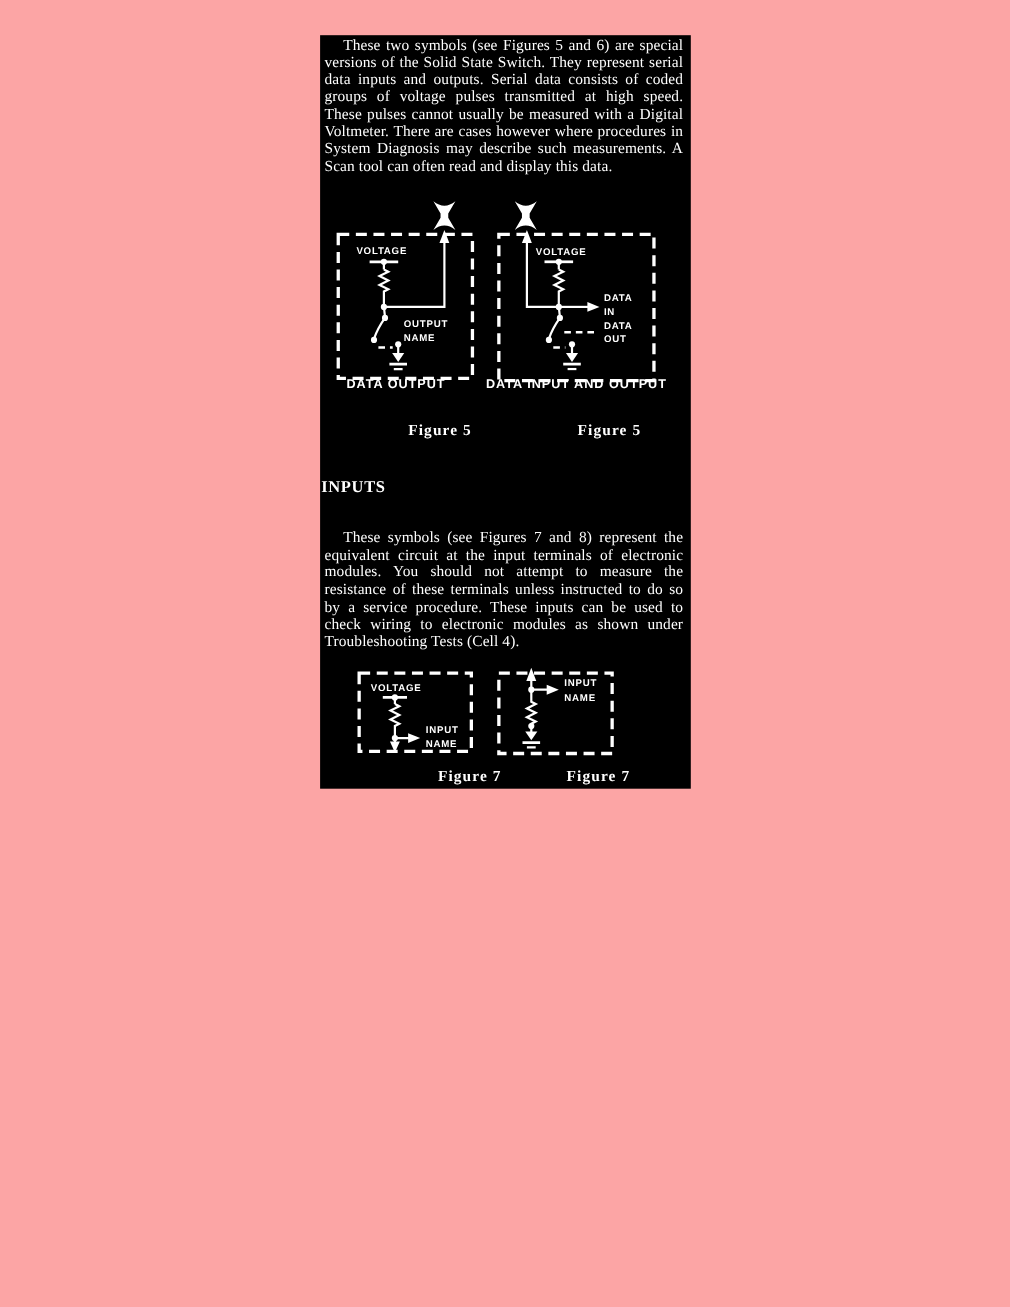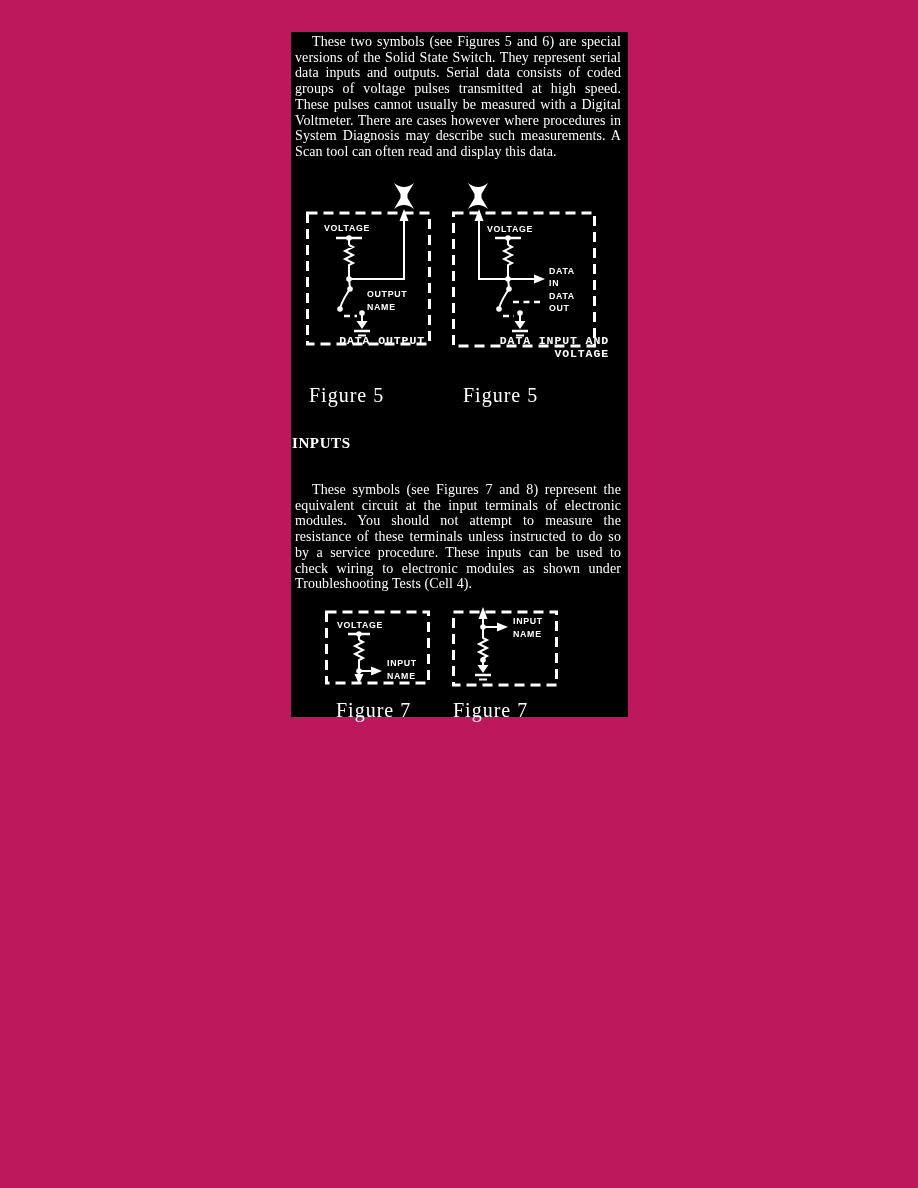--- a/index.html
+++ b/index.html
@@ -1,21 +1,21 @@
 <!DOCTYPE html>
 <html><head>
 <meta charset="utf-8">
 <style>
   * { margin: 0; padding: 0; box-sizing: border-box; }
   html, body { background: #ffffff; }
   .page {
     position: relative;
     width: 918px;
     height: 1188px;
-    background: #be185d;
+    background: #fca5a5;
     overflow: hidden;
     font-family: "Liberation Serif", serif;
   }
   .panel {
     position: absolute;
     left: 291px;
     top: 32px;
     width: 337px;
     height: 685px;
     background: #000000;
@@ -42,37 +42,37 @@
     letter-spacing: 0.6px;
     color: #ffffff;
   }
   .figsvg { position: absolute; }
   #fig5 { left: 4px;   top: 146px; }
   #fig6 { left: 159px; top: 146px; }
   #fig7 { left: 24px;  top: 568px; }
   #fig8 { left: 154px; top: 563px; }
   .figtitle {
     position: absolute;
-    font-family: Liberation Mono, monospace;
+    font-family: Liberation Sans, sans-serif;
     font-weight: bold;
     font-size: 11.5px;
     letter-spacing: 0.9px;
-    text-align: right;
-    color: #ffffff;
-    top: 302px;
+    text-align: center;
+    color: #ffffff;
+    top: 312px;
   }
   #t5 { left: 4px;   width: 130px; }
   #t6 { left: 148px; width: 170px; }
   .figcap {
     position: absolute;
     font-family: "Liberation Serif", serif;
-    font-weight: normal;
-    font-size: 20px;
+    font-weight: bold;
+    font-size: 14px;
     letter-spacing: 1px;
-    text-align: left;
+    text-align: right;
     color: #ffffff;
   }
   #c5 { left: 18px;  width: 120px; top: 352px; }
   #c6 { left: 172px; width: 120px; top: 352px; }
   #c7 { left: 45px;  width: 120px; top: 667px; }
   #c8 { left: 162px; width: 120px; top: 667px; }
 
   
   svg .wire   { stroke: #ffffff; stroke-width: 2; fill: none; }
   svg .thick  { stroke: #ffffff; stroke-width: 2.5; fill: none; }
@@ -162,21 +162,21 @@
         <path class="thick" d="M62,153 H78"></path>
         <path class="wire" d="M66,157.5 H74"></path>
       </g>
       <text class="lbl" x="99" y="96">DATA</text>
       <text class="lbl" x="99" y="108">IN</text>
       <text class="lbl" x="99" y="121">DATA</text>
       <text class="lbl" x="99" y="133">OUT</text>
     </svg>
 
     <div id="t5" class="figtitle">DATA OUTPUT</div>
-    <div id="t6" class="figtitle">DATA INPUT AND VOLTAGE</div>
+    <div id="t6" class="figtitle">DATA INPUT AND OUTPUT</div>
     <div id="c5" class="figcap">Figure 5</div>
     <div id="c6" class="figcap">Figure 5</div>
 
     <h2 class="heading-inputs">INPUTS</h2>
 
     <p id="p2" class="para">These symbols (see Figures 7 and 8) represent the equivalent circuit at the input terminals of electronic modules. You should not attempt to measure the resistance of these terminals unless instructed to do so by a service procedure. These inputs can be used to check wiring to electronic modules as shown under Troubleshooting Tests (Cell 4).</p>
 
     <svg id="fig7" class="figsvg" width="130" height="95" viewBox="0 0 130 95">
       <rect class="border" x="11.5" y="12" width="102" height="71" stroke-dasharray="9 5.5"></rect>
       <text class="lbl" x="22" y="28">VOLTAGE</text>

